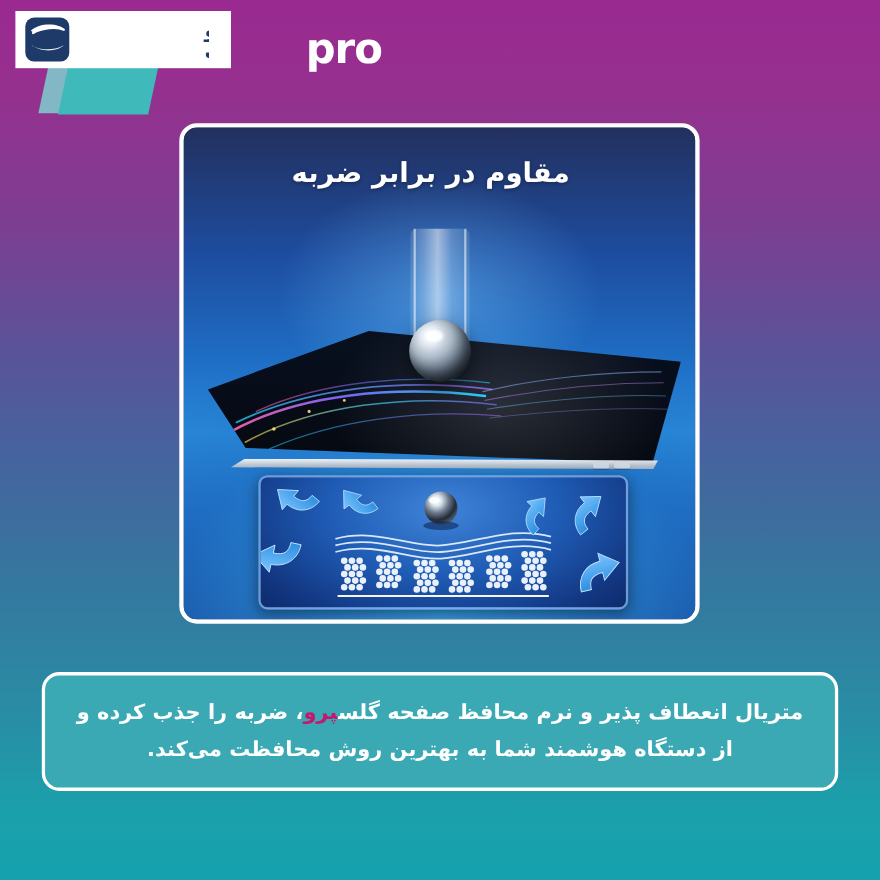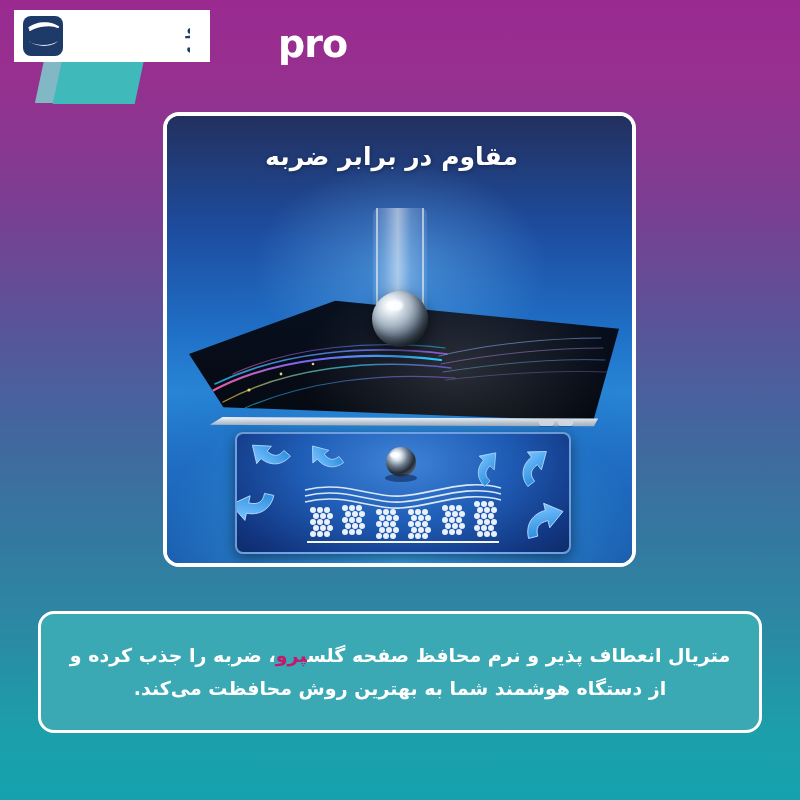--- a/index.html
+++ b/index.html
@@ -214,21 +214,21 @@
       radial-gradient(75% 120% at 50% 25%, #3f84d8 0%, #1f5cb5 42%, #12357f 78%, #0c2660 100%);
     box-shadow: 0 4px 14px rgba(0,0,0,.45);
     overflow: hidden;
     z-index: 7;
   }
 
   
   #caption-box {
     position: absolute;
     left: 38px; top: 611px;
-    width: 724px; height: 122px;
+    width: 724px; height: 108px;
     background: #3aa9b4;
     border: 3px solid #ffffff;
     border-radius: 16px;
     display: flex;
     align-items: center;
     justify-content: center;
     padding: 6px 18px;
   }
   .caption-text {
     color: #ffffff;

